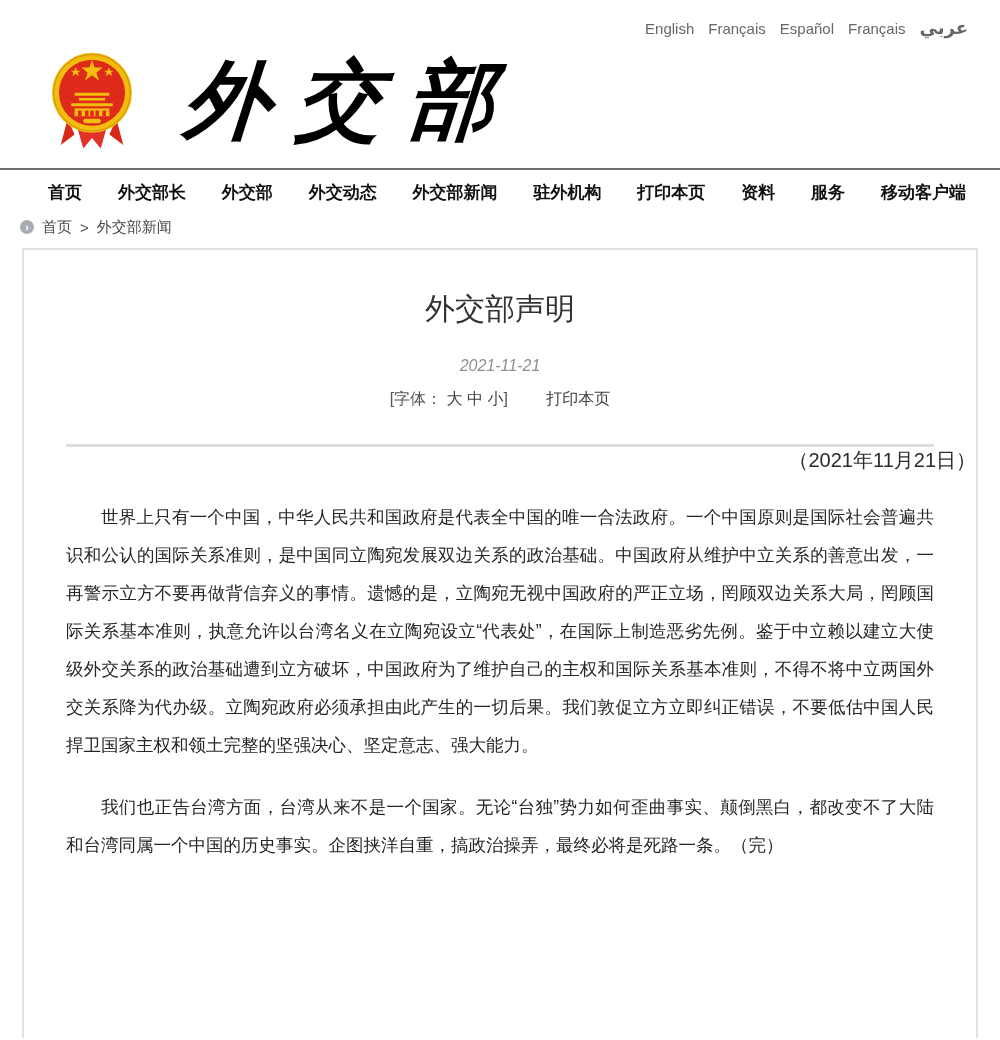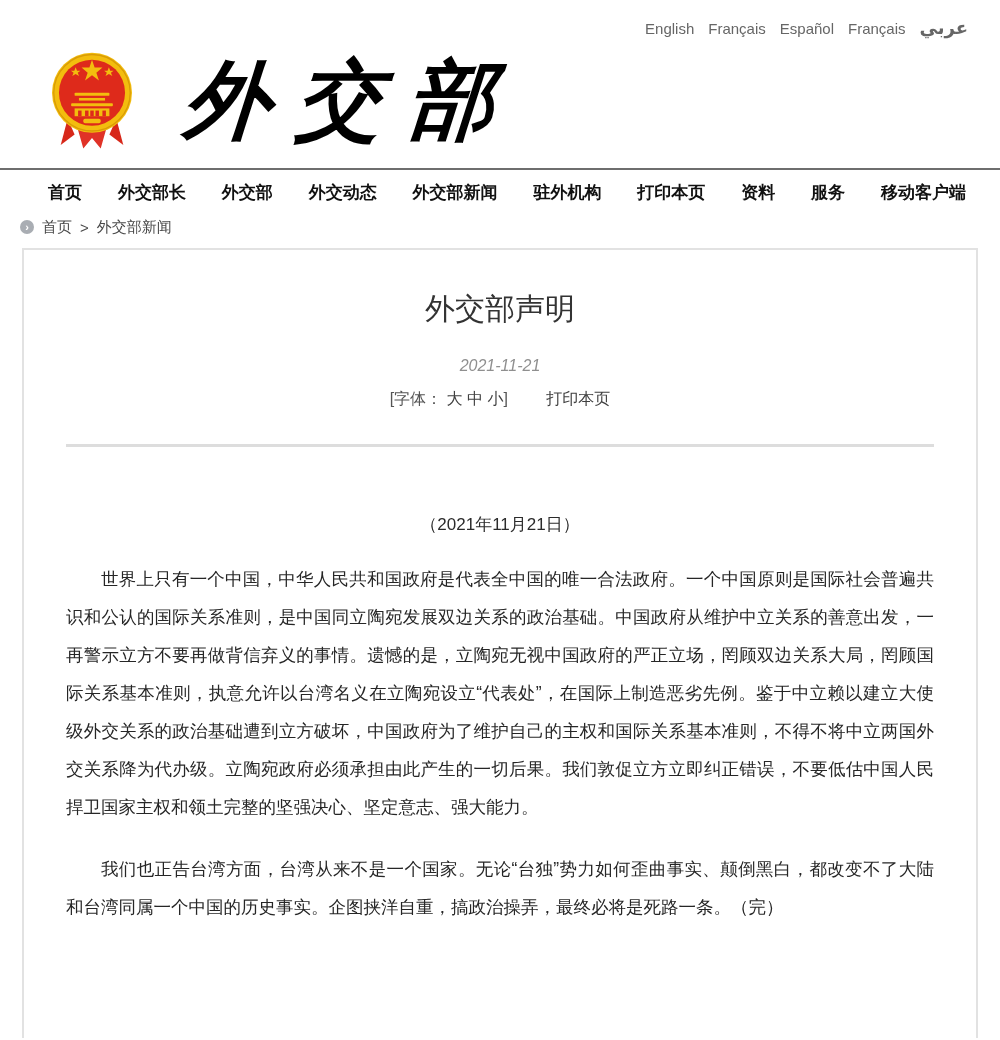--- a/index.html
+++ b/index.html
@@ -75,21 +75,21 @@
   .article-meta {
     text-align: center; font-size: 16px; color: #555555; margin-top: 14px;
   }
   .article-meta .fontsize-group { color: #555555; text-align: center; }
   .article-meta a { color: #404040; text-decoration: none; cursor: pointer; }
   .article-meta .print-link { margin-left: 34px; }
   .rule {
     border: none; border-top: 3px solid #dddddd; margin: 34px 42px 0 42px;
   }
   .inline-date {
-    text-align: center; font-size: 17px; color: #2b2b2b; margin-top: 66px;
+    text-align: right; font-size: 20px; color: #2b2b2b; 
   }
   .article-body { padding: 24px 42px 0 42px; }
   .article-body p {
     font-size: 17.5px; line-height: 38px; color: #262626;
     text-align: justify; text-indent: 2em; margin-bottom: 24px;
   }
 </style>
 </head>
 <body>
 

